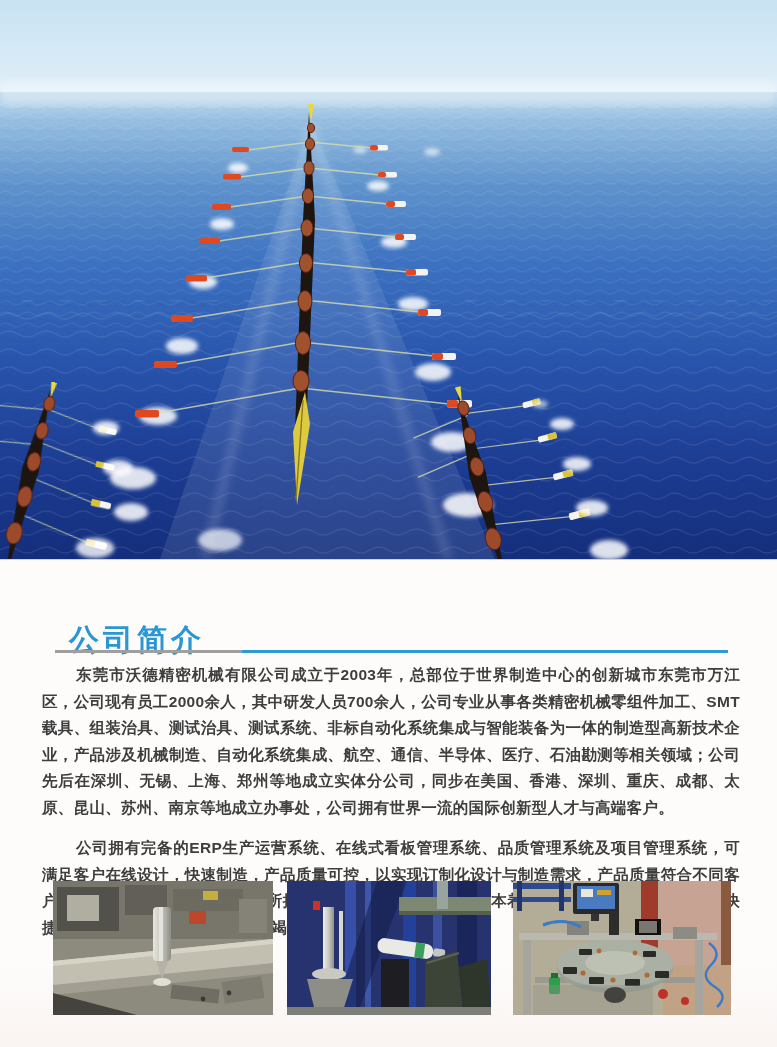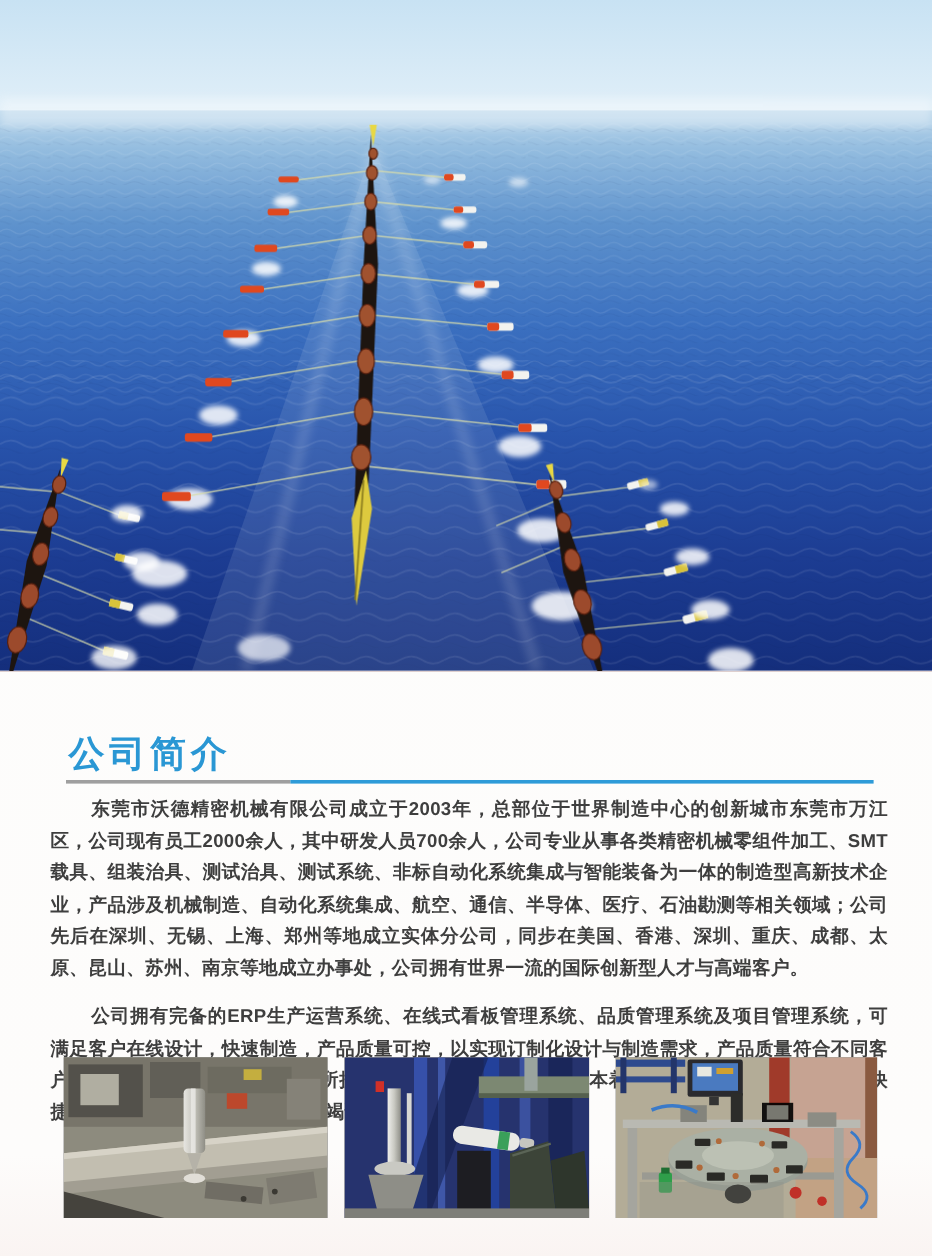--- a/index.html
+++ b/index.html
@@ -6,21 +6,21 @@
   .page{
     position:relative;width:777px;height:1047px;overflow:hidden;
     background:linear-gradient(180deg,#fdfdfc 0%,#fdfcfb 92%,#faf4f2 100%);
     font-family:"Liberation Sans","DejaVu Sans",sans-serif;
   }
   
   .hero{position:absolute;left:0;top:0;width:777px;height:559px;border-bottom:1px solid rgba(130,70,70,.25);}
   .hero svg{display:block;}
   
   .section-title{
-    position:absolute;left:57px;top:608px;margin:0;
+    position:absolute;left:57px;top:608px;margin:12px;
     font-size:30px;font-weight:bold;letter-spacing:4px;color:#2a97d4;
   }
   .rule{position:absolute;left:55px;top:650px;width:673px;height:3px;display:flex;}
   .rule .seg-gray{width:187px;height:3px;background:#9f9f9f;}
   .rule .seg-blue{flex:1;height:3px;background:#2e9bd8;}
   .body-text{position:absolute;left:42px;top:662px;width:698px;}
   .body-text p{
     margin:0 0 14px 0;
     font-size:15.5px;line-height:26.5px;font-weight:600;color:#3e3e3e;
     text-align:justify;text-indent:2.2em;letter-spacing:.3px;

